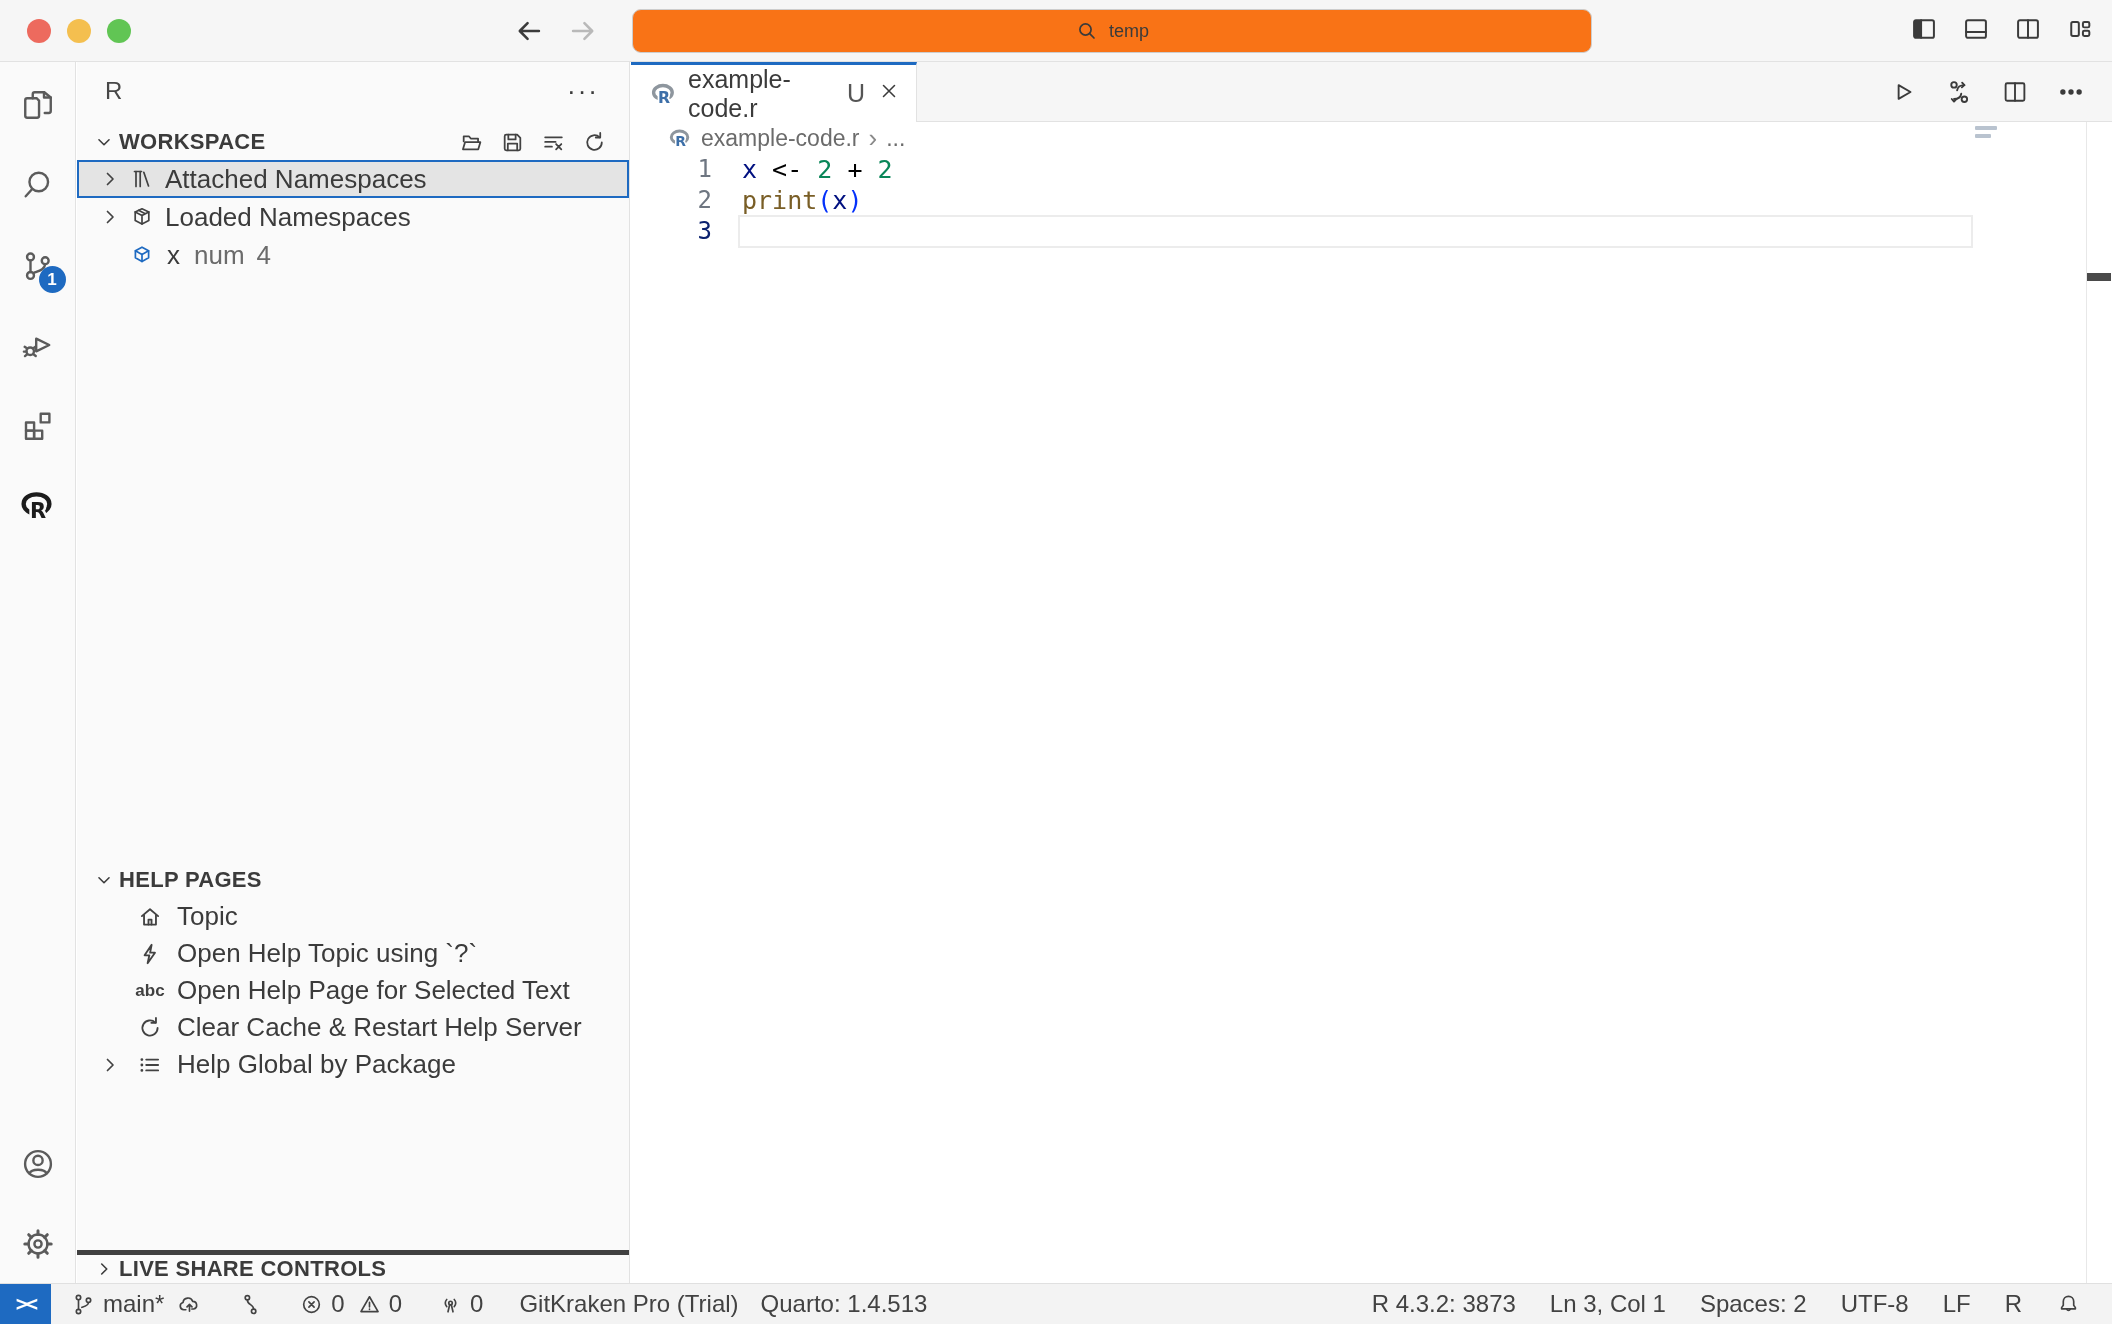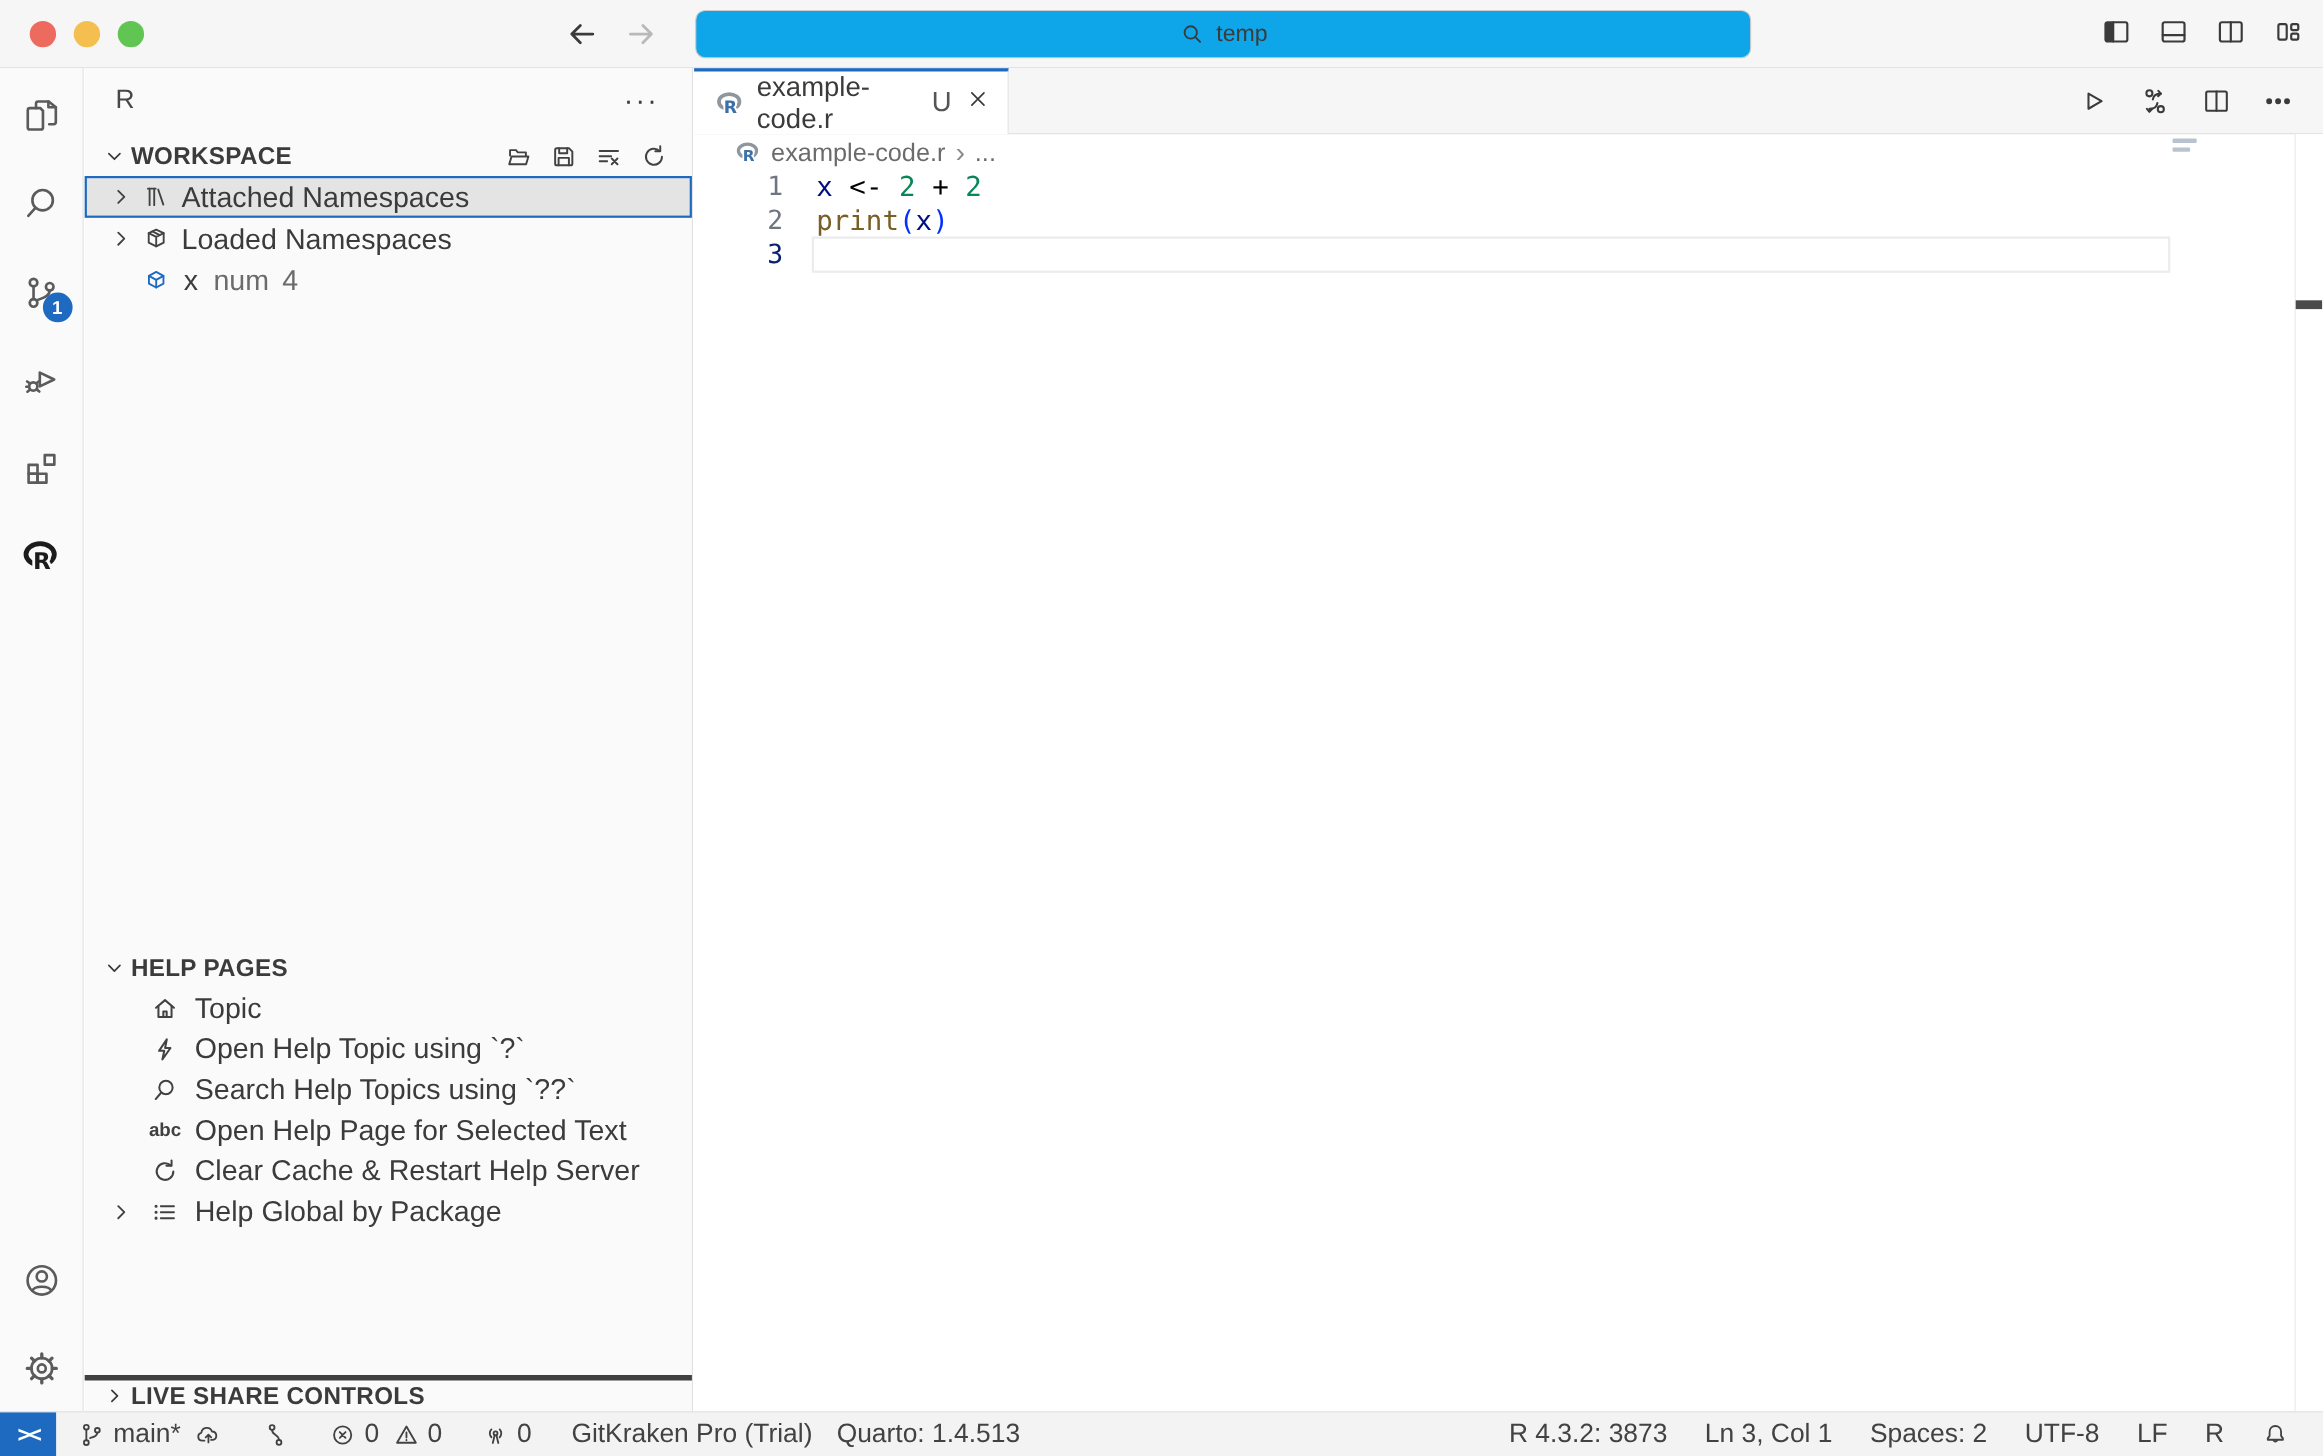--- a/index.html
+++ b/index.html
@@ -6,21 +6,21 @@
   html,body { width:2112px; height:1324px; }
   body { position:relative; font-family:"Liberation Sans",sans-serif; background:#ffffff; overflow:hidden; color:#3b3b3b; }
 
   svg.i { width:26px; height:26px; fill:none; stroke:currentColor; stroke-width:1.7; stroke-linecap:round; stroke-linejoin:round; flex:none; }
 
   
   .titlebar { position:absolute; left:0; top:0; width:2112px; height:62px; background:#f6f6f6; border-bottom:1px solid #e2e2e2; }
   .traffic { position:absolute; top:19px; width:24px; height:24px; border-radius:50%; }
   .nav { position:absolute; top:13px; width:36px; height:36px; display:flex; align-items:center; justify-content:center; }
   .nav svg.i { width:34px; height:34px; stroke-width:1.8; }
-  .command-center { position:absolute; left:632px; top:9px; width:960px; height:44px; background:#0ea5e9; border:1px solid #cdcdcd; border-radius:9px; display:flex; align-items:center; justify-content:center; gap:10px; font-size:21px; color:#3b3b3b; }
+  .command-center { position:absolute; left:632px; top:9px; width:960px; height:44px; background:#f97316; border:1px solid #cdcdcd; border-radius:9px; display:flex; align-items:center; justify-content:center; gap:10px; font-size:18px; color:#3b3b3b; }
   .layout-controls { position:absolute; right:18px; top:0; height:62px; display:flex; align-items:center; gap:24px; color:#3b3b3b; }
   .layout-controls svg.i { width:28px; height:28px; }
 
   
   .activitybar { position:absolute; left:0; top:62px; bottom:41px; width:76px; background:#fafafa; border-right:1px solid #e2e2e2; }
   .ab-item { position:absolute; left:50%; transform:translateX(-50%); width:48px; height:48px; display:flex; align-items:center; justify-content:center; color:#5b5b5b; }
   .ab-item svg.i { width:36px; height:36px; stroke-width:1.6; }
   .ab-item.active { color:#1c1c1c; }
   .badge { position:absolute; right:-4px; bottom:-2px; min-width:27px; height:27px; border-radius:50%; color:#fff; font-size:17px; font-weight:bold; display:flex; align-items:center; justify-content:center; }
 
@@ -307,29 +307,20 @@
     <div class="help-row">
       <span class="icon-slot">
           <svg class="i" viewBox="0 0 24 24">
             <path d="M13.5 3.5 7 13.2h4.4L9.8 20.5l6.8-9.7h-4.5l1.4-7.3z"></path>
           </svg>
         </span>
       <span class="help-label">Open Help Topic using `?`</span>
     </div>
     <div class="help-row">
       <span class="icon-slot">
-          <svg class="i" viewBox="0 0 24 24">
-            <circle cx="12.8" cy="9.8" r="5.6"></circle>
-            <path d="M8.7 14.2 4.2 19.5"></path>
-          </svg>
-        </span>
-      <span class="help-label">Search Help Topics using `??`</span>
-    </div>
-    <div class="help-row">
-      <span class="icon-slot">
           <span class="abc-glyph">abc</span>
         </span>
       <span class="help-label">Open Help Page for Selected Text</span>
     </div>
     <div class="help-row">
       <span class="icon-slot">
           <svg class="i" viewBox="0 0 24 24">
             <path d="M19 12a7 7 0 1 1-2.1-5"></path>
             <path d="M17.5 2.8v4.4h-4.3"></path>
           </svg>

